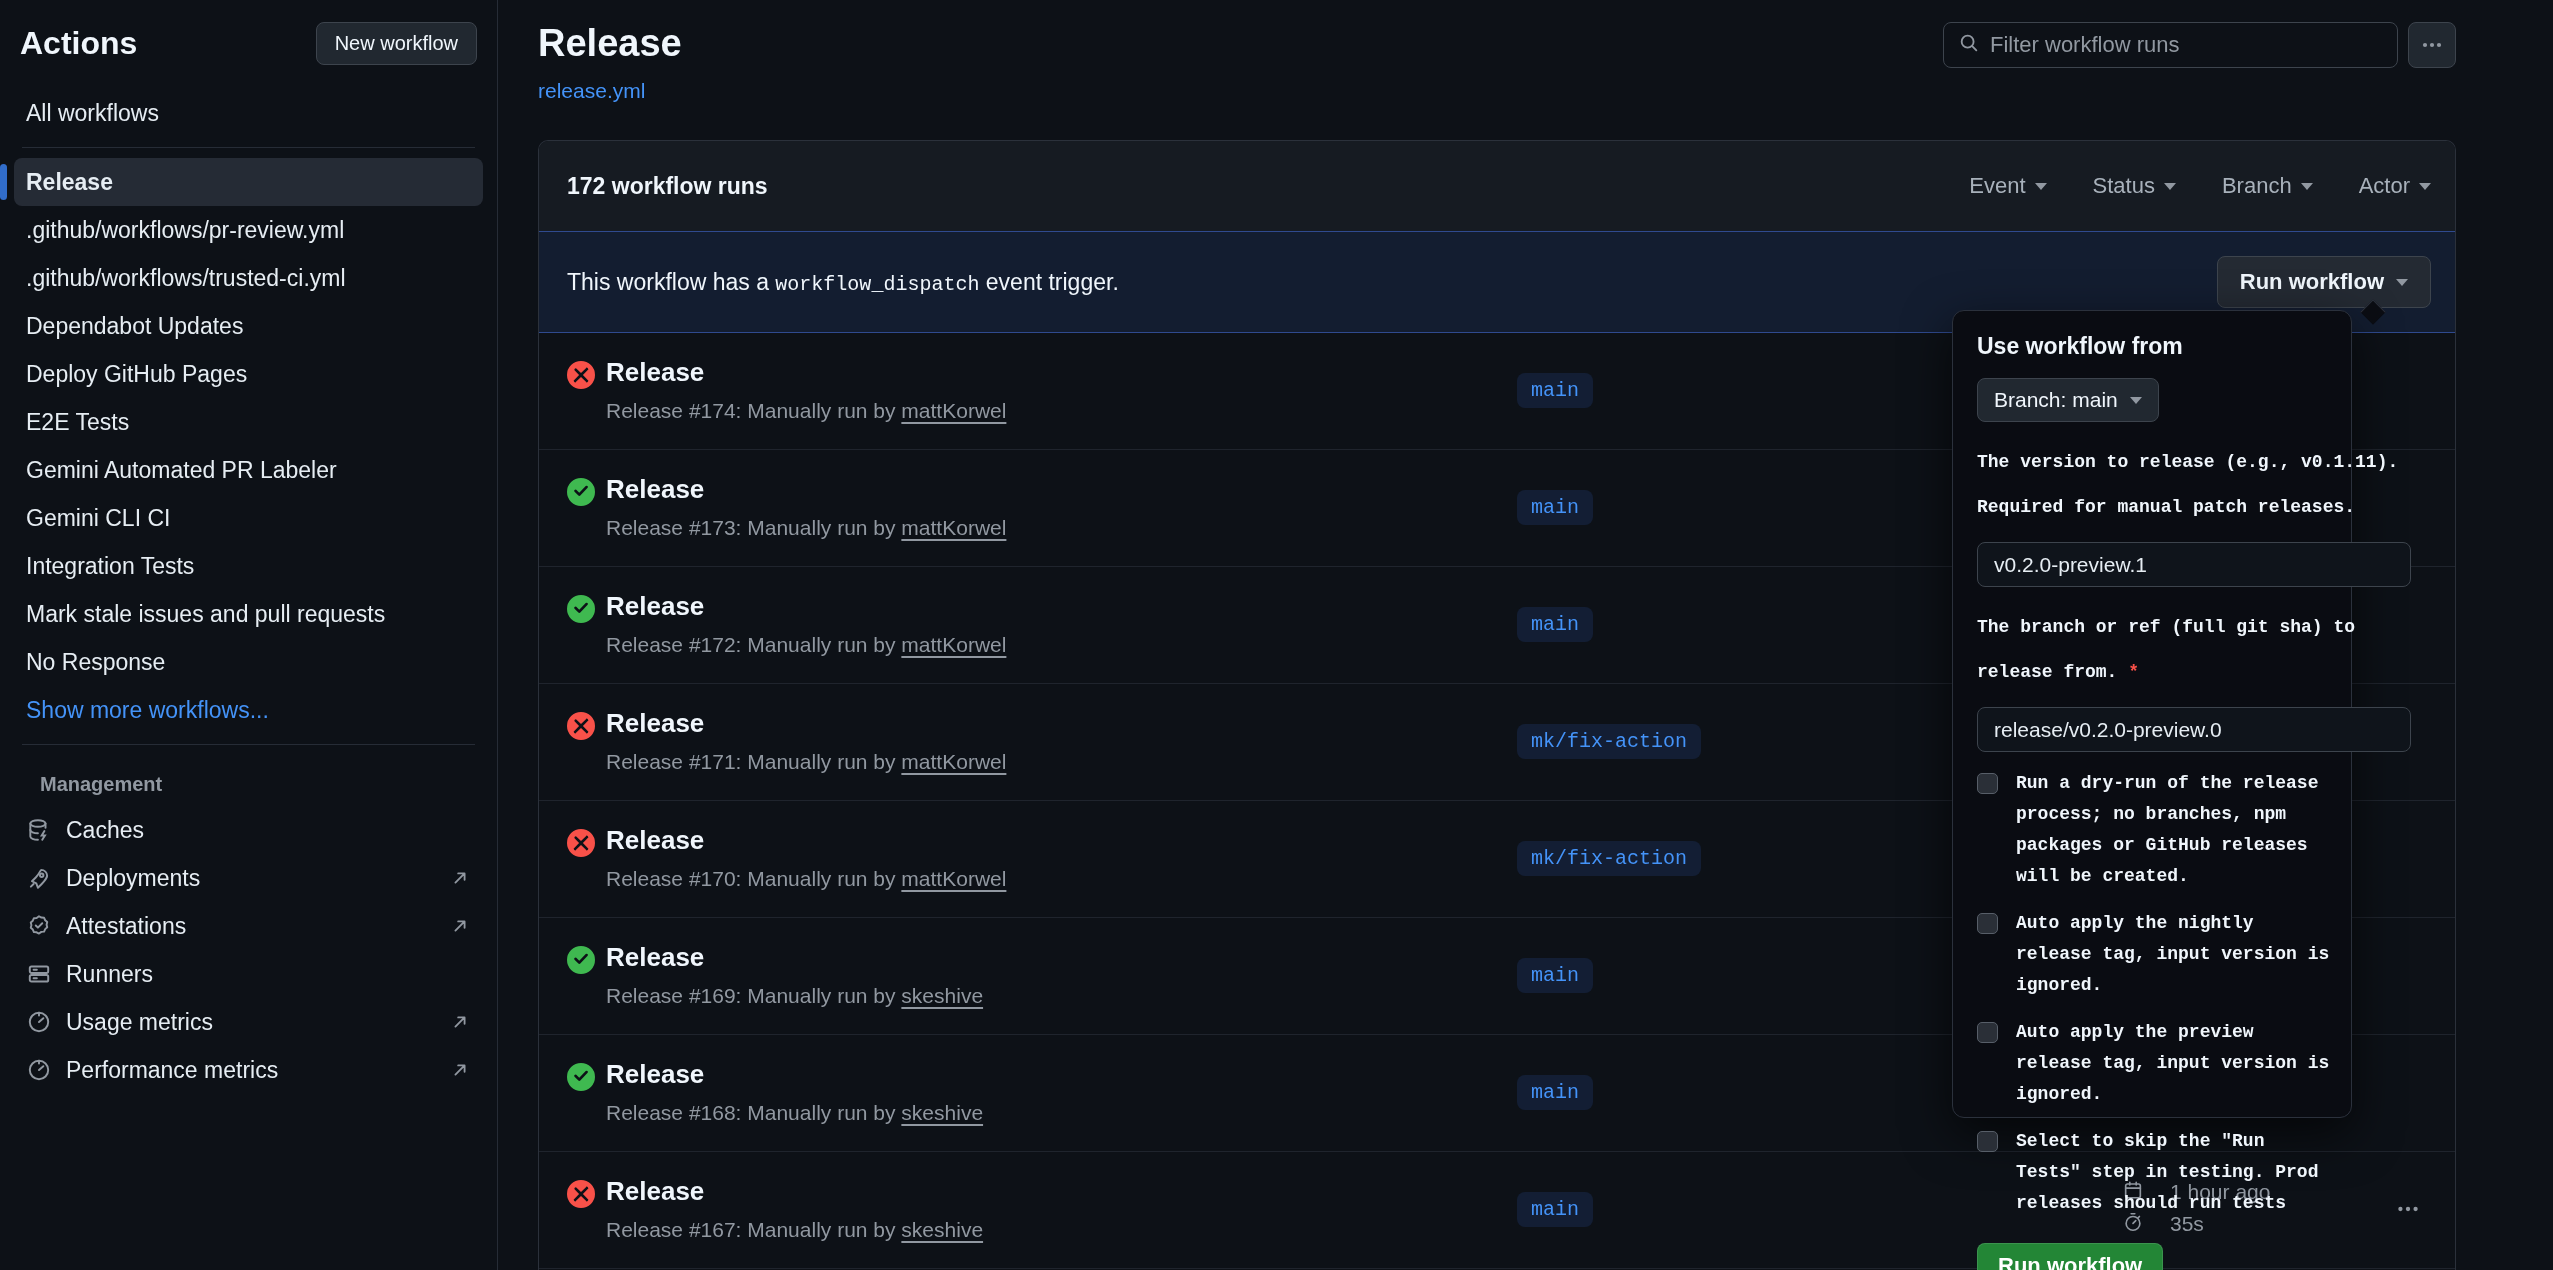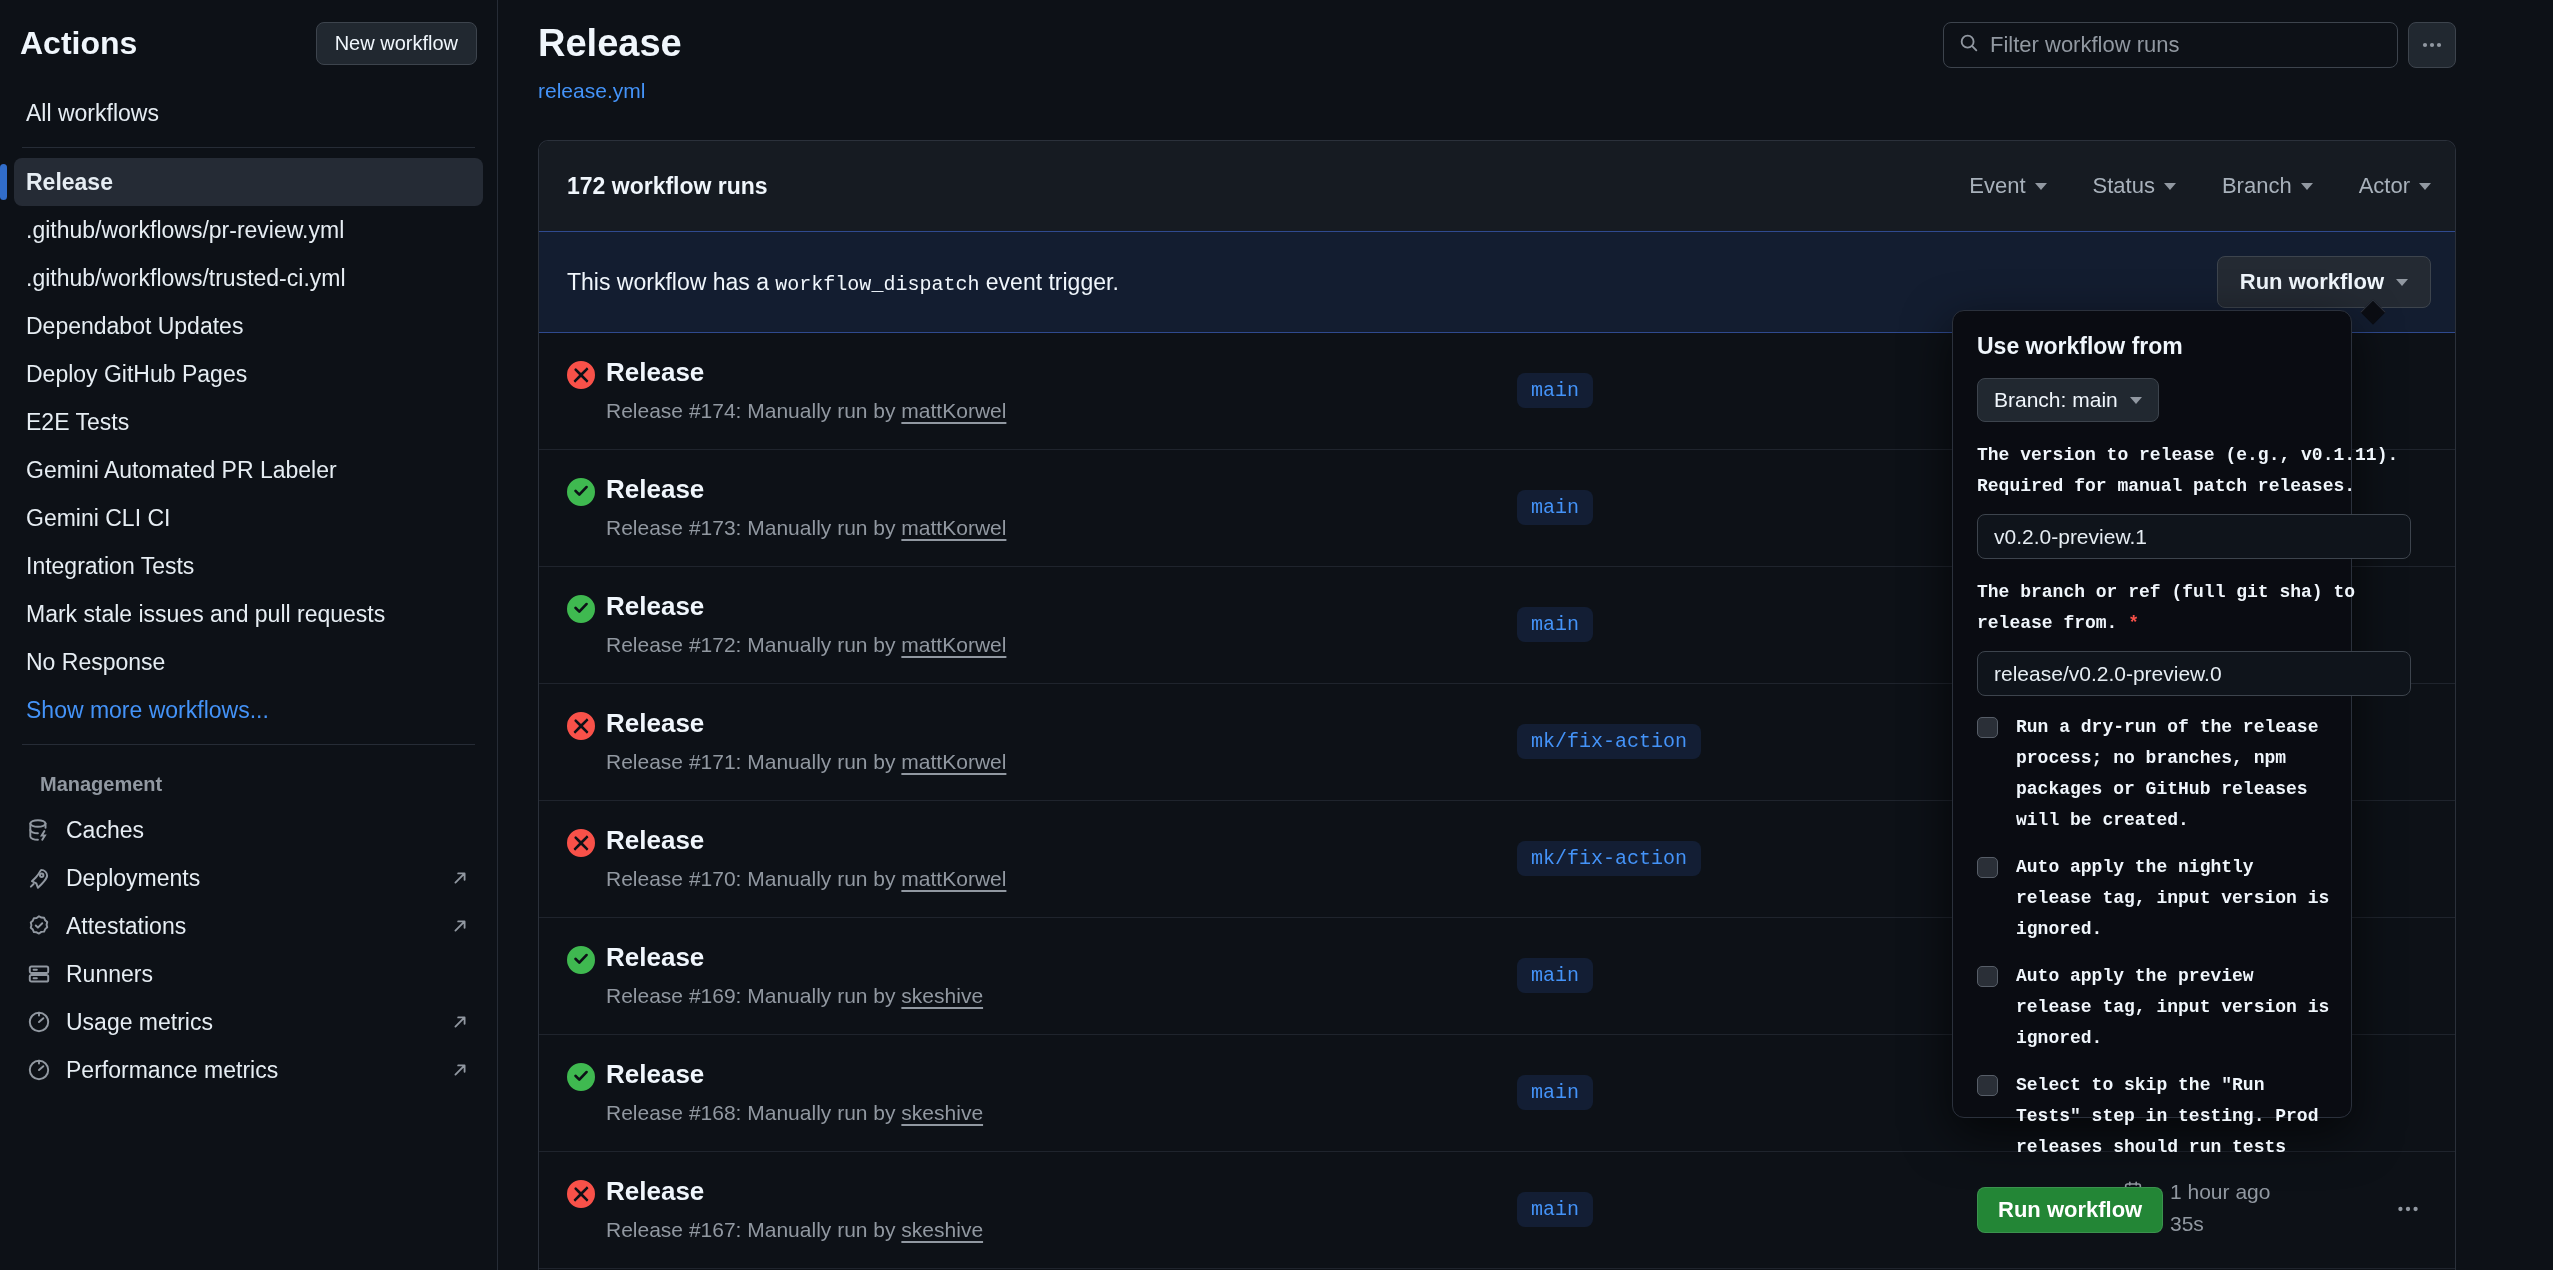--- a/index.html
+++ b/index.html
@@ -82,21 +82,21 @@
   .popup { position:absolute; left:1952px; top:310px; width:400px; height:808px; z-index:10;
     background:#0a0c12; border:1px solid #2b313c; border-radius:12px;
     box-shadow:0 16px 48px rgba(0,0,0,0.65); padding:22px 20px 0 24px; }
   .popup-caret { position:absolute; left:2364px; top:303px; width:18px; height:18px; z-index:11;
     background:#0a0c12; transform:rotate(45deg); border-left:1px solid #2b313c; border-top:1px solid #2b313c; }
   .popup-label { font-size:23px; font-weight:600; color:#f0f6fc; }
   .branch-select { margin-top:18px; background:#212830; border:1px solid #3d444d; border-radius:8px;
     color:#f0f6fc; font-size:21px; font-weight:500; height:44px; padding:0 16px; display:flex;
     align-items:center; gap:12px; cursor:pointer; font-family:inherit; }
   .popup-desc { margin-top:18px; width:438px; font-family:"Liberation Mono","DejaVu Sans Mono",monospace;
-    font-size:18px; font-weight:700; line-height:31px; color:#f0f6fc; }
+    font-size:18px; font-weight:700; line-height:45px; color:#f0f6fc; }
   .req { color:#f85149; }
   .popup-input { margin-top:12px; width:434px; height:45px; background:#0f141b; border:1px solid #3d444d;
     border-radius:8px; color:#e6edf3; font-size:21px; padding:0 16px; font-family:inherit; outline:none; }
   .cb-row { display:flex; margin-top:16px; }
   .cb-box { width:21px; height:21px; flex:0 0 21px; margin-top:5px; background:#2a2f37;
     border:1px solid #575e68; border-radius:5px; cursor:pointer; }
   .cb-label { margin-left:18px; width:396px; font-family:"Liberation Mono","DejaVu Sans Mono",monospace;
     font-size:18px; font-weight:700; line-height:31px; color:#f0f6fc; cursor:pointer; }
   .btn-primary { margin-top:24px; background:#238636; border:1px solid rgba(240,246,252,0.12);
     border-radius:8px; color:#fff; font-size:22px; font-weight:600; height:46px; padding:0 20px;

